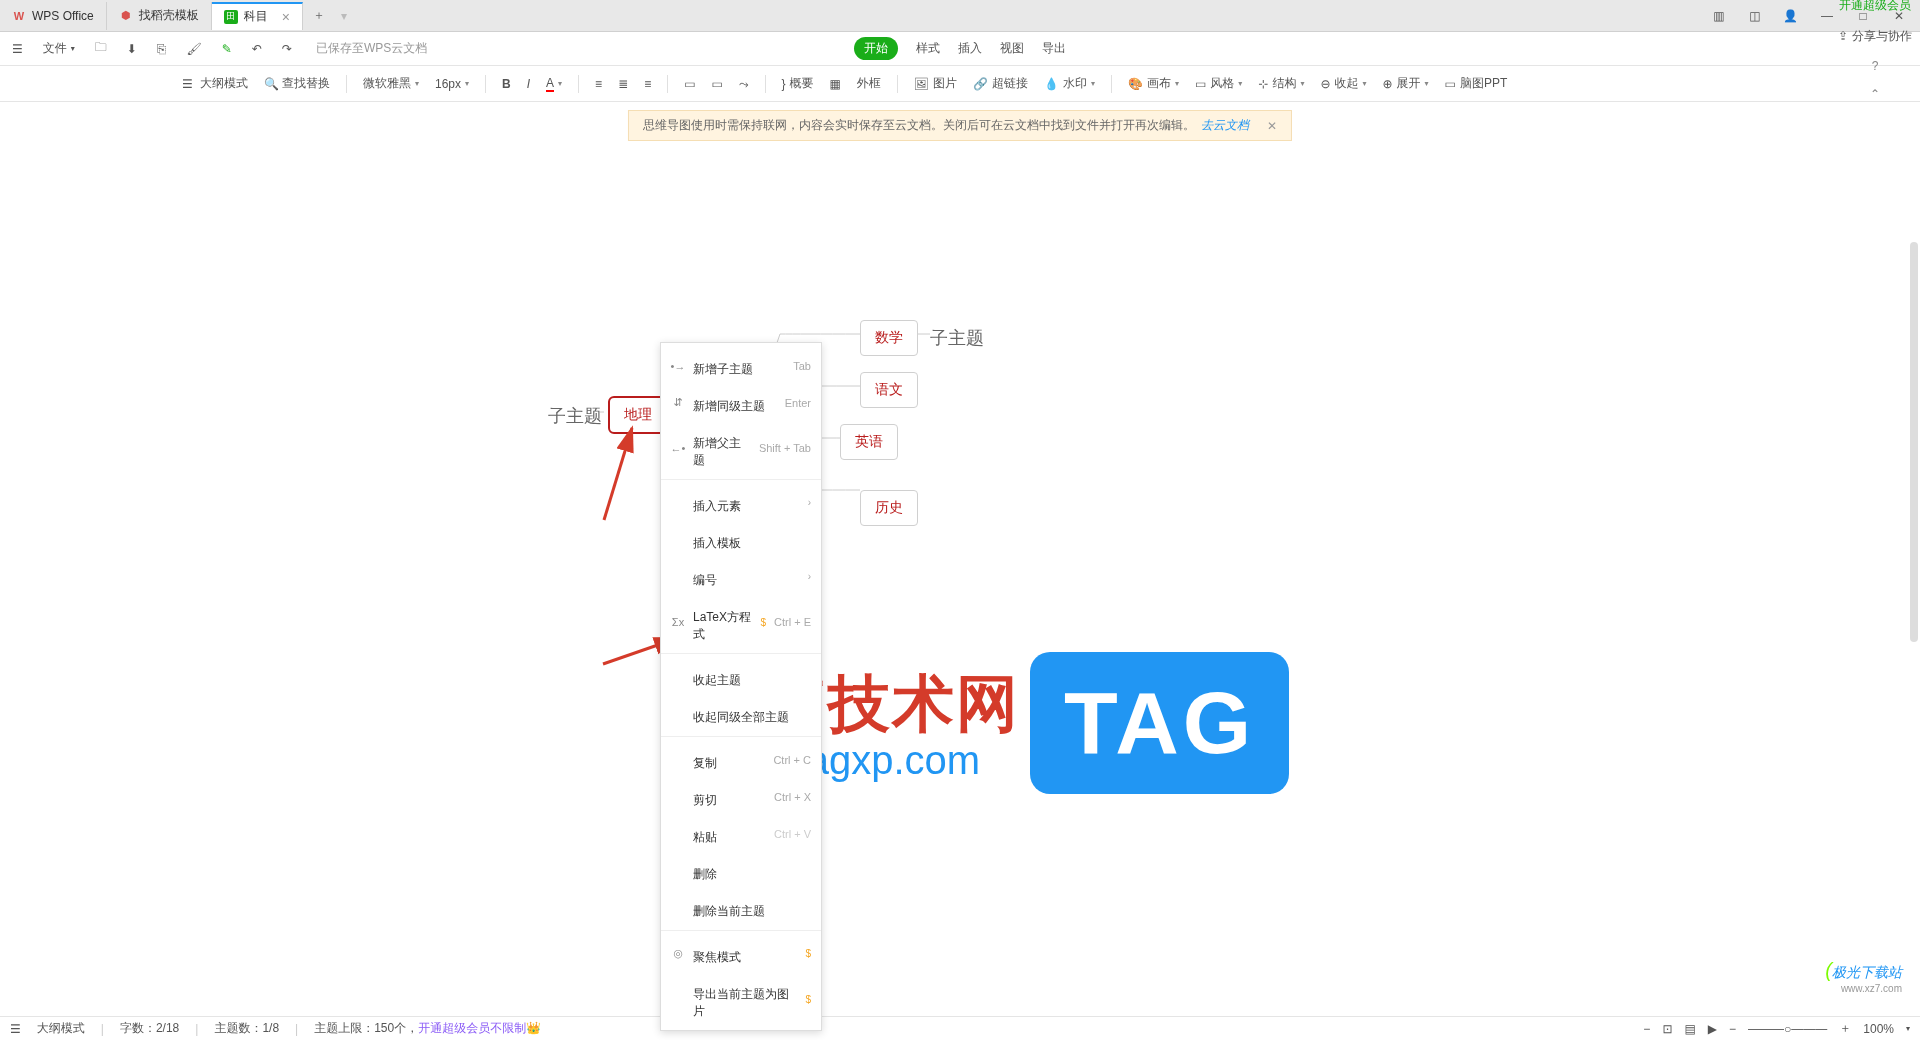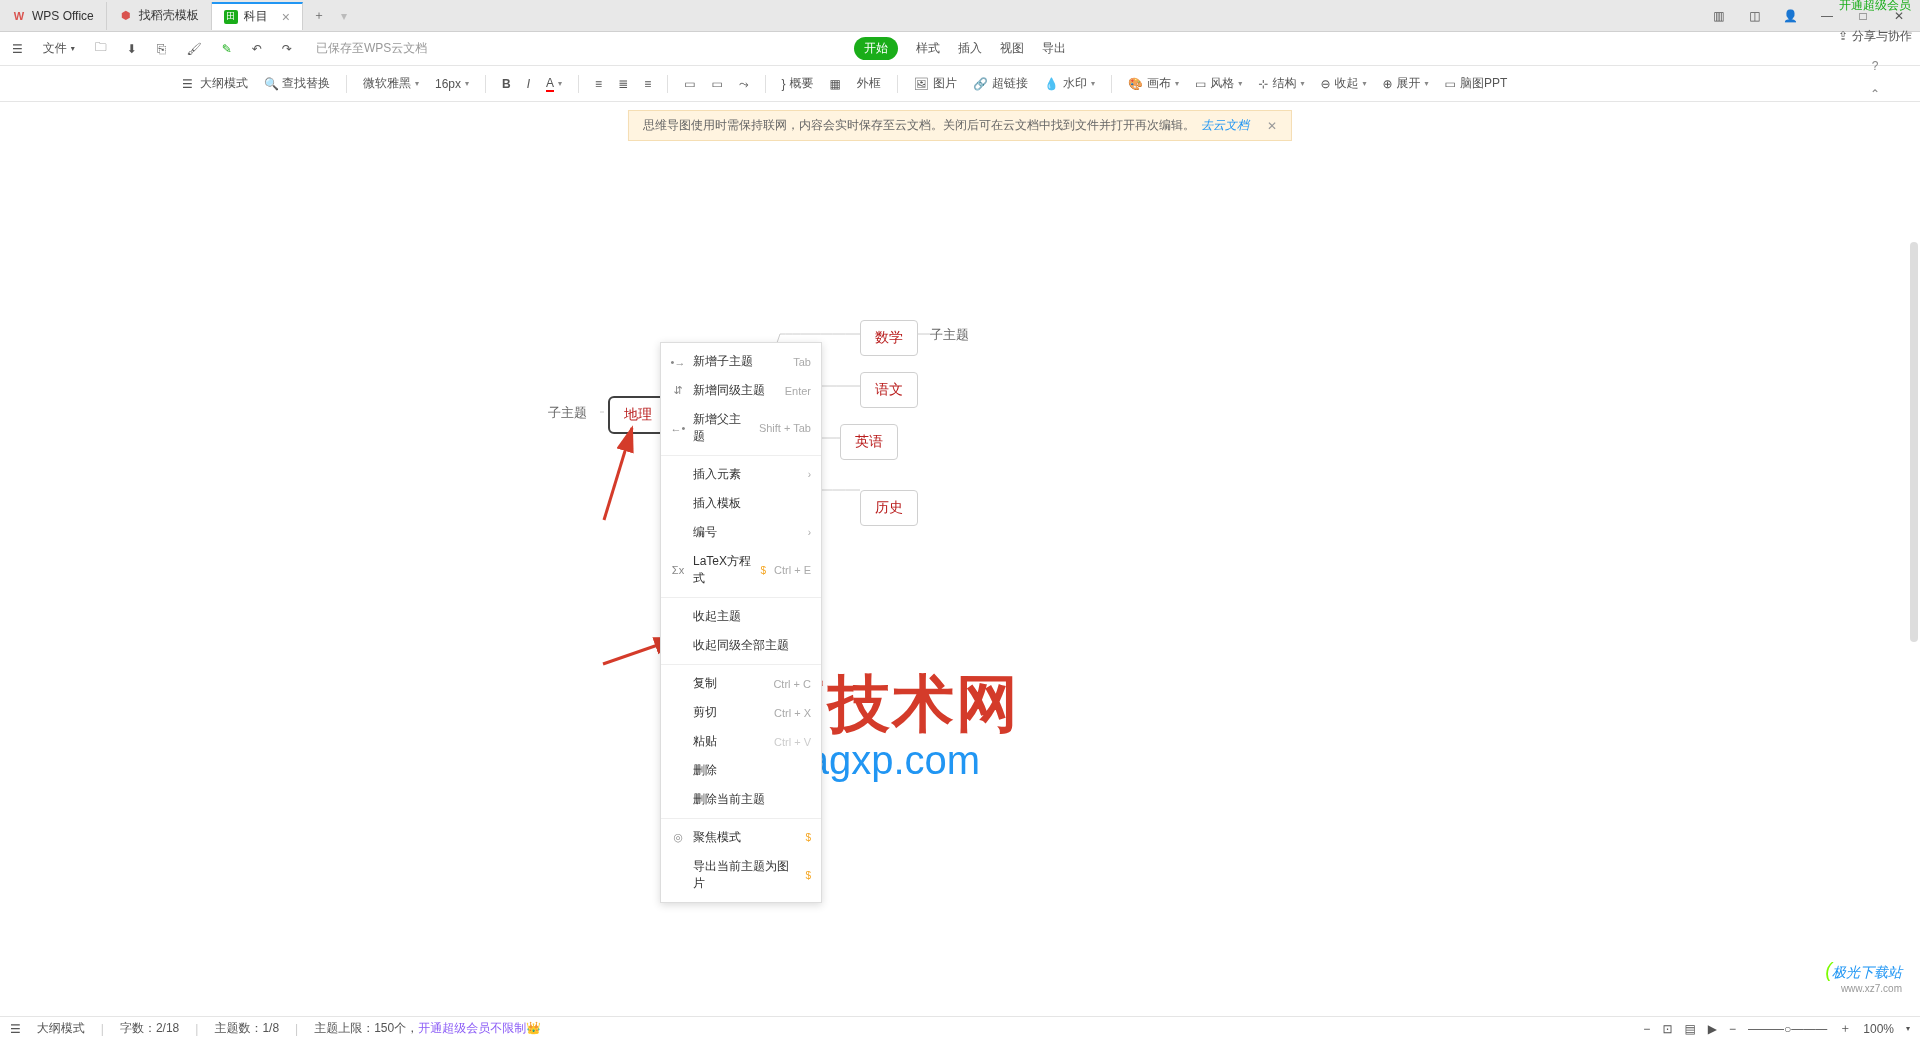--- a/index.html
+++ b/index.html
@@ -35,35 +35,35 @@
 .tbtn .chev { font-size: 8px; color: #888; }
 
 
 .canvas { position: absolute; top: 102px; left: 0; right: 0; bottom: 24px; background: #fff; }
 .infobar { position: absolute; top: 8px; left: 50%; transform: translateX(-50%); background: #fff4e0; border: 1px solid #f5deb3; padding: 6px 14px; font-size: 12px; color: #666; display: flex; align-items: center; gap: 6px; }
 .infobar a { color: #2196f3; text-decoration: none; font-style: italic; }
 .infobar .close { margin-left: 12px; color: #999; cursor: pointer; }
 
 
 .node { position: absolute; background: #fff; border: 1px solid #d0d0d0; border-radius: 6px; padding: 8px 14px; font-size: 14px; color: #b91c1c; }
-.node.selected { border: 2px solid #404040; }
+.node.selected { border: 2px solid #b91c1c; }
 .node.small { border-radius: 4px; }
-.subtitle-text { position: absolute; color: #666; font-size: 13px; }
+.subtitle-text { position: absolute; color: #666; font-size: 18px; }
 
 
 .connectors { position: absolute; top: 0; left: 0; width: 100%; height: 100%; pointer-events: none; }
 
 
 .arrow { position: absolute; pointer-events: none; }
 
 
 .ctxmenu { position: absolute; width: 162px; background: #fff; border: 1px solid #ddd; box-shadow: 0 2px 8px rgba(0,0,0,0.15); font-size: 12px; padding: 4px 0; z-index: 10; }
 .ctxmenu .item { display: flex; align-items: center; padding: 6px 10px; gap: 8px; cursor: pointer; color: #333; }
 .ctxmenu .item .micon { width: 14px; height: 14px; display: flex; align-items: center; justify-content: center; color: #888; font-size: 11px; }
-.ctxmenu .item .mlabel { flex: 1; }
+.ctxmenu .item .mlabel { flex: 1; margin-top: 8px; }
 .ctxmenu .item .mkey { color: #aaa; font-size: 11px; }
 .ctxmenu .item .marrow { color: #aaa; font-size: 10px; }
 .ctxmenu .div { height: 1px; background: #eee; margin: 4px 0; }
 .ctxmenu .item.dim .mkey { color: #ccc; }
 
 
 .wm-text { position: absolute; font-size: 62px; font-weight: bold; color: #d43b2a; letter-spacing: 2px; pointer-events: none; }
 .wm-url { position: absolute; font-size: 40px; color: #2196f3; font-weight: 500; pointer-events: none; }
 .wm-tag { position: absolute; background: #2196f3; color: #fff; font-size: 88px; font-weight: bold; padding: 20px 34px; border-radius: 20px; letter-spacing: 4px; pointer-events: none; }
 .wm-sm { position: absolute; font-size: 14px; color: #2196f3; font-style: italic; pointer-events: none; }
@@ -317,20 +317,21 @@
       </div>
     <div class="item">
         <span class="micon"></span>
         <span class="mlabel">导出当前主题为图片</span>
         <span style="color:#f5a623;font-size:10px">$</span>
       </div>
   </div>
 
   <div class="wm-text" style="left:700px;top:560px">电脑技术网</div>
   <div class="wm-url" style="left:700px;top:636px">www.tagxp.com</div>
+  <div class="wm-tag" style="left:1030px;top:550px">TAG</div>
   <div class="wm-sm" style="right:18px;bottom:34px">
     <span style="color:#7cfc00;font-size:20px">(</span><span>极光下载站</span>
   </div>
   <div class="wm-sub" style="right:18px;bottom:22px">www.xz7.com</div>
 
   <div class="vscroll"></div>
 </div>
 
 <div class="statusbar">
   <span>☰</span>

